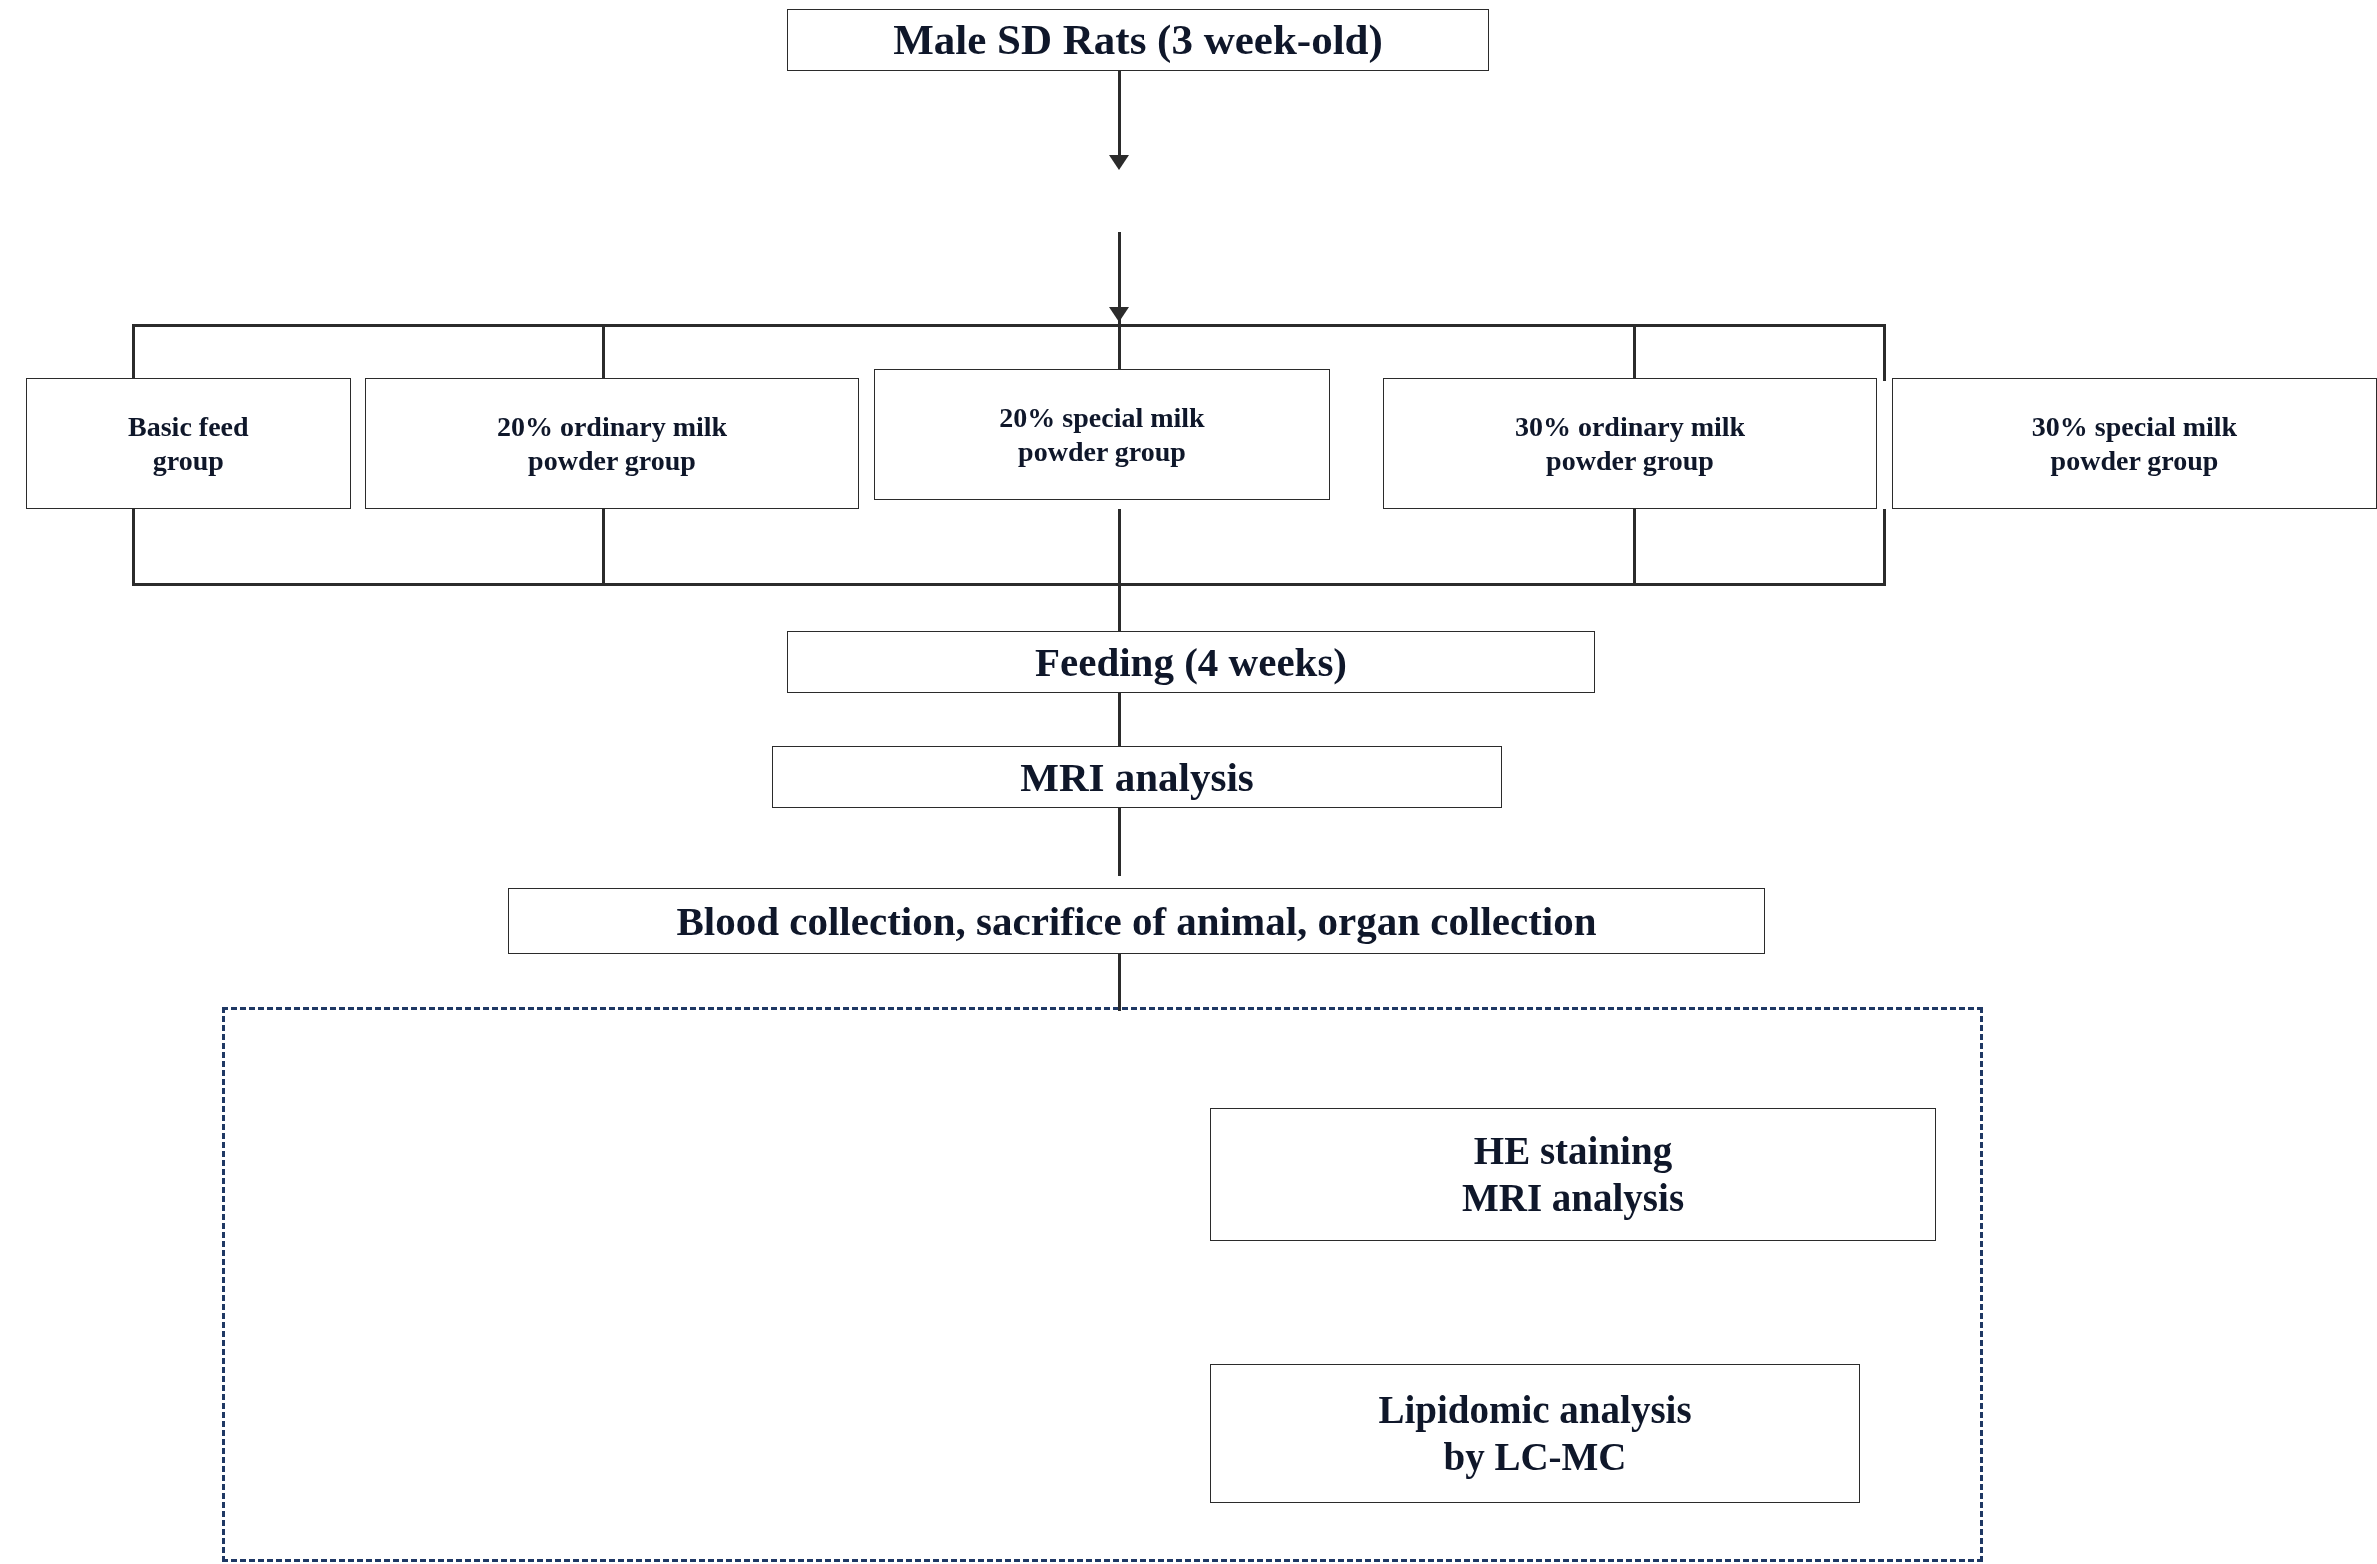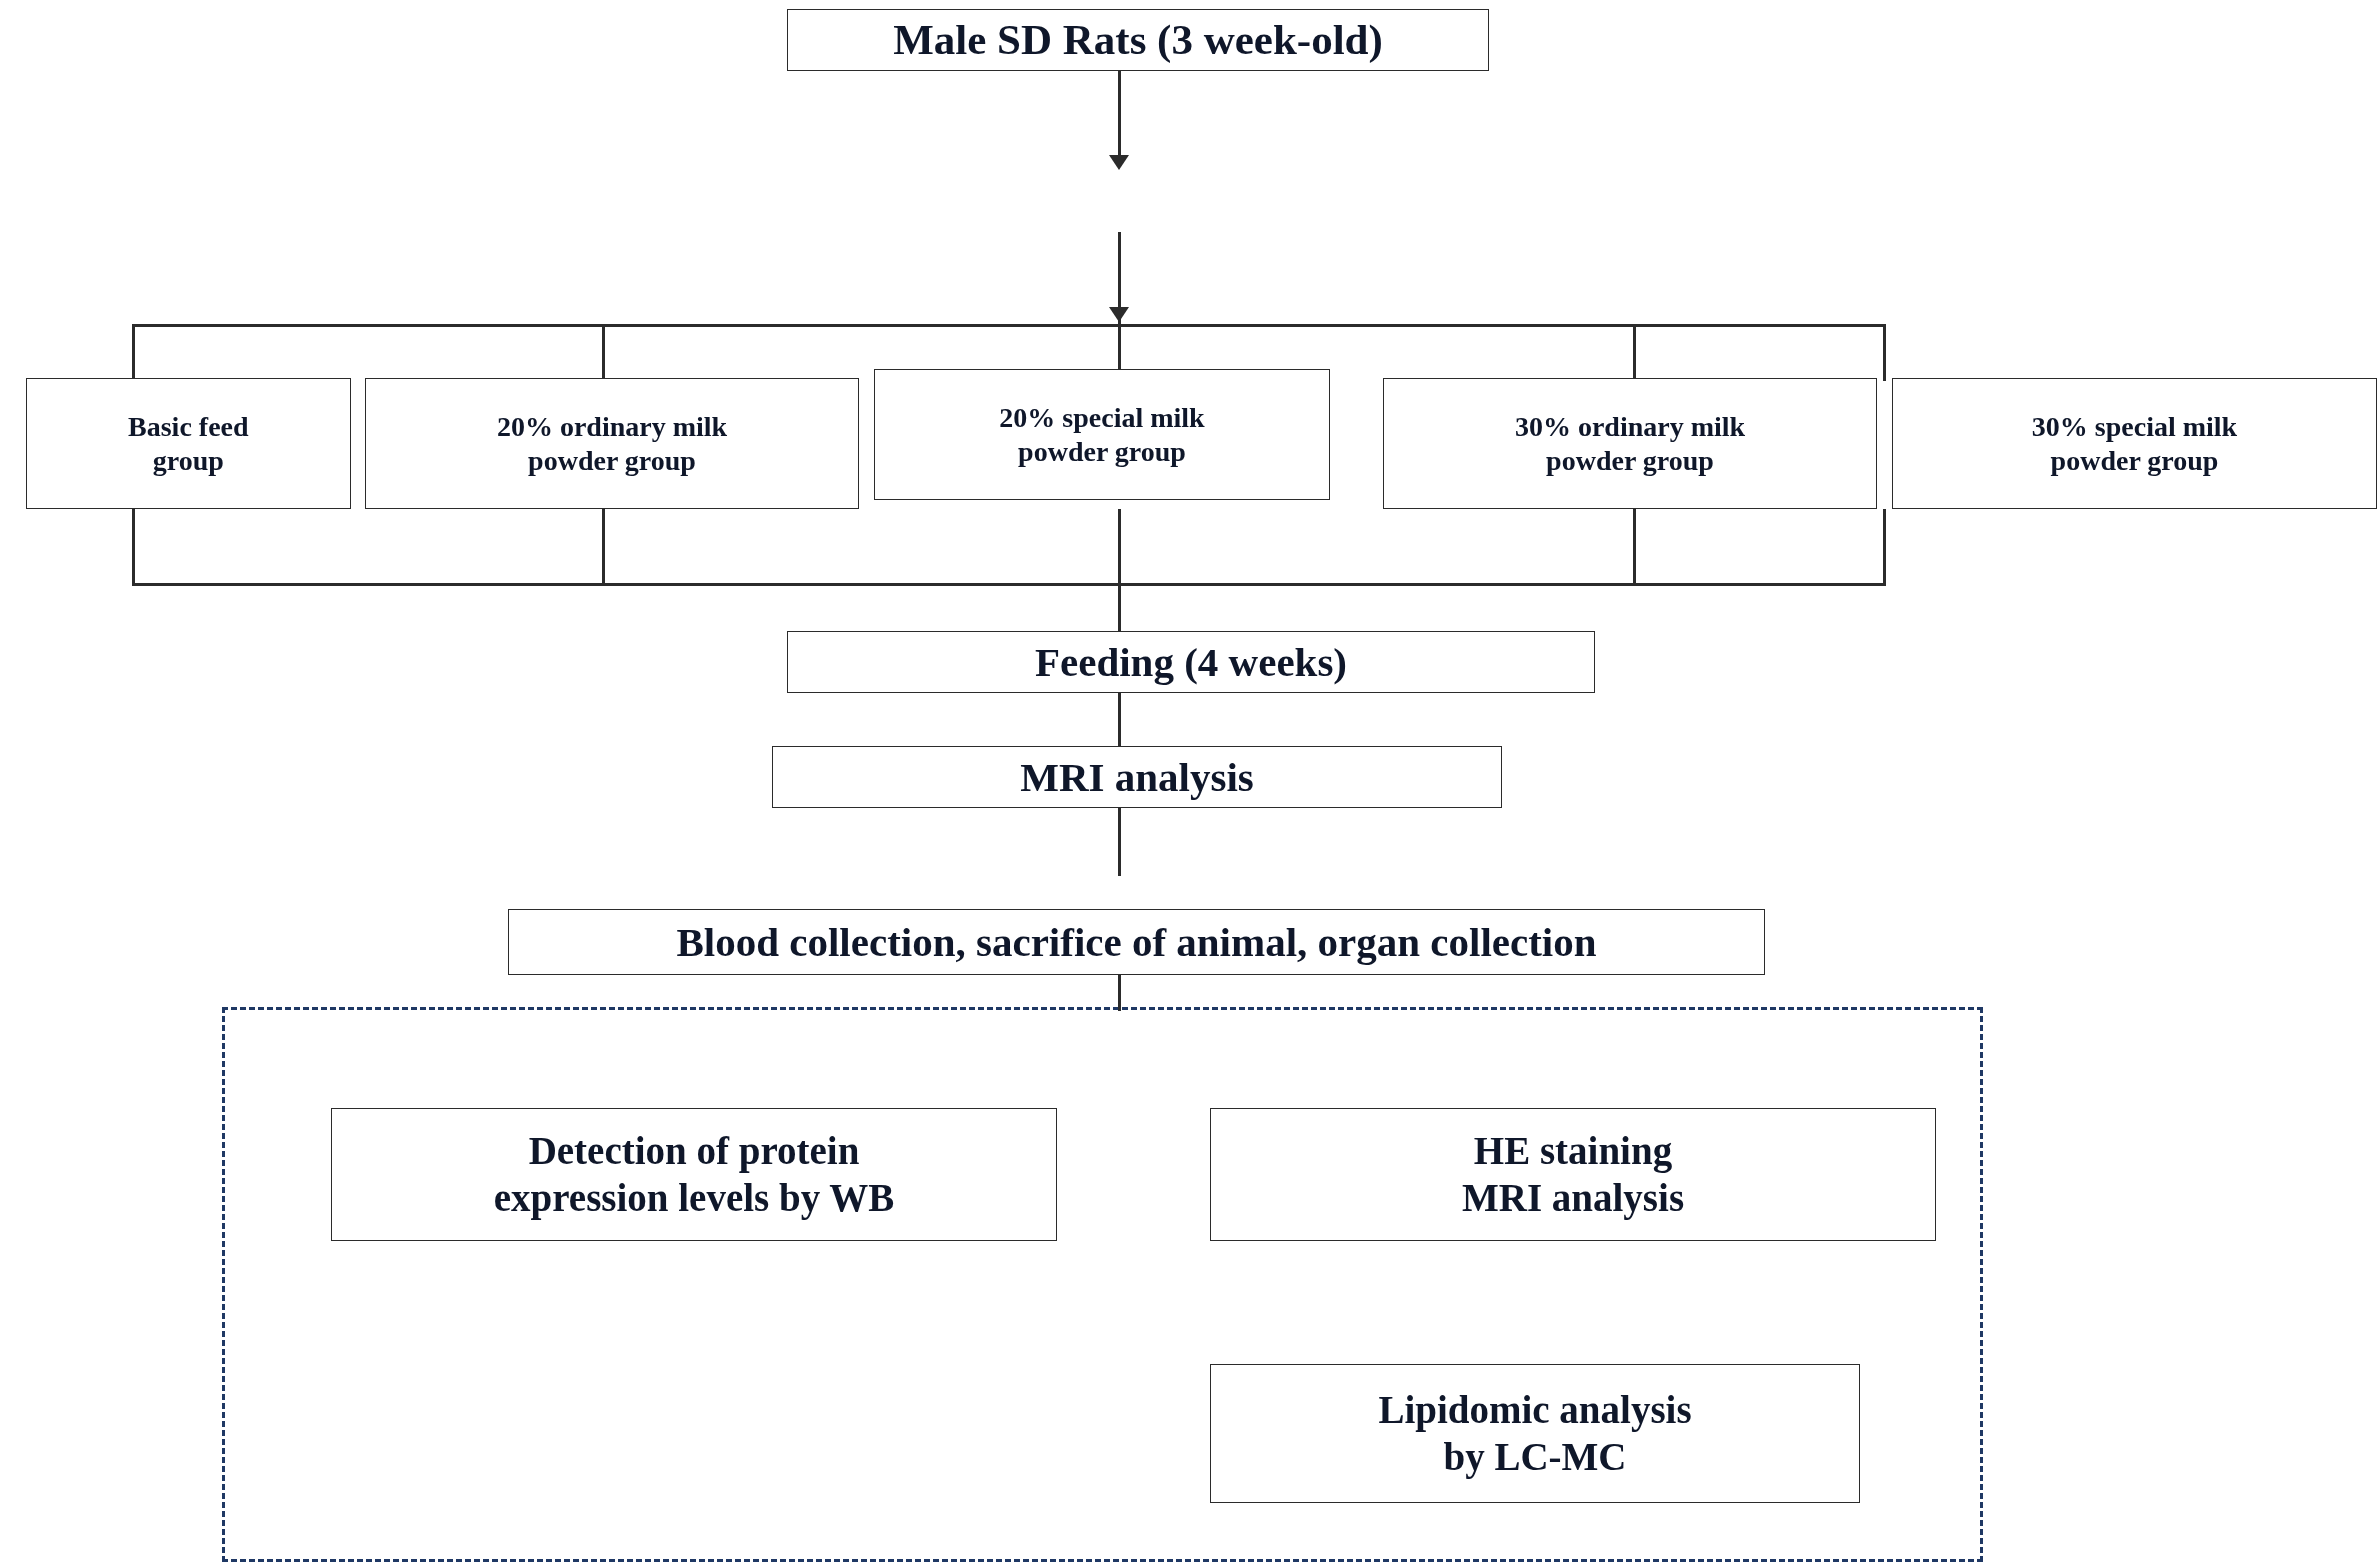--- a/index.html
+++ b/index.html
@@ -117,28 +117,26 @@
   <div class="vline" style="left:1118px; top:583px; height:50px;"></div>
 
   <div class="box fs-mid" style="left:774px; top:631px; width:808px; height:62px;">Feeding (4 weeks)</div>
 
   <div class="vline" style="left:1118px; top:693px; height:55px;"></div>
 
   <div class="box fs-mid" style="left:759px; top:746px; width:730px; height:62px;">MRI analysis</div>
 
   <div class="vline" style="left:1118px; top:808px; height:68px;"></div>
 
-  <div class="box fs-mid" style="left:495px; top:909px; width:1257px; height:66px;">Blood collection, sacrifice of animal, organ collection</div>
+  <div class="box fs-mid" style="left:495px; top:888px; width:1257px; height:66px;">Blood collection, sacrifice of animal, organ collection</div>
 
   <div class="vline" style="left:1118px; top:940px; height:71px;"></div>
 
   <div class="dashed-region" style="left:222px; top:1007px; width:1761px; height:555px;"></div>
 
-  <div class="box fs-panel" style="left:318px; top:1108px; width:726px; height:133px;">Detection of protein
-expression levels by WB</div>
 
   <div class="box fs-panel" style="left:1197px; top:1108px; width:726px; height:133px;">HE staining
 MRI analysis</div>
 
 
   <div class="box fs-panel" style="left:1197px; top:1364px; width:650px; height:139px;">Lipidomic analysis
 by LC-MC</div>
 
 </div>
 

